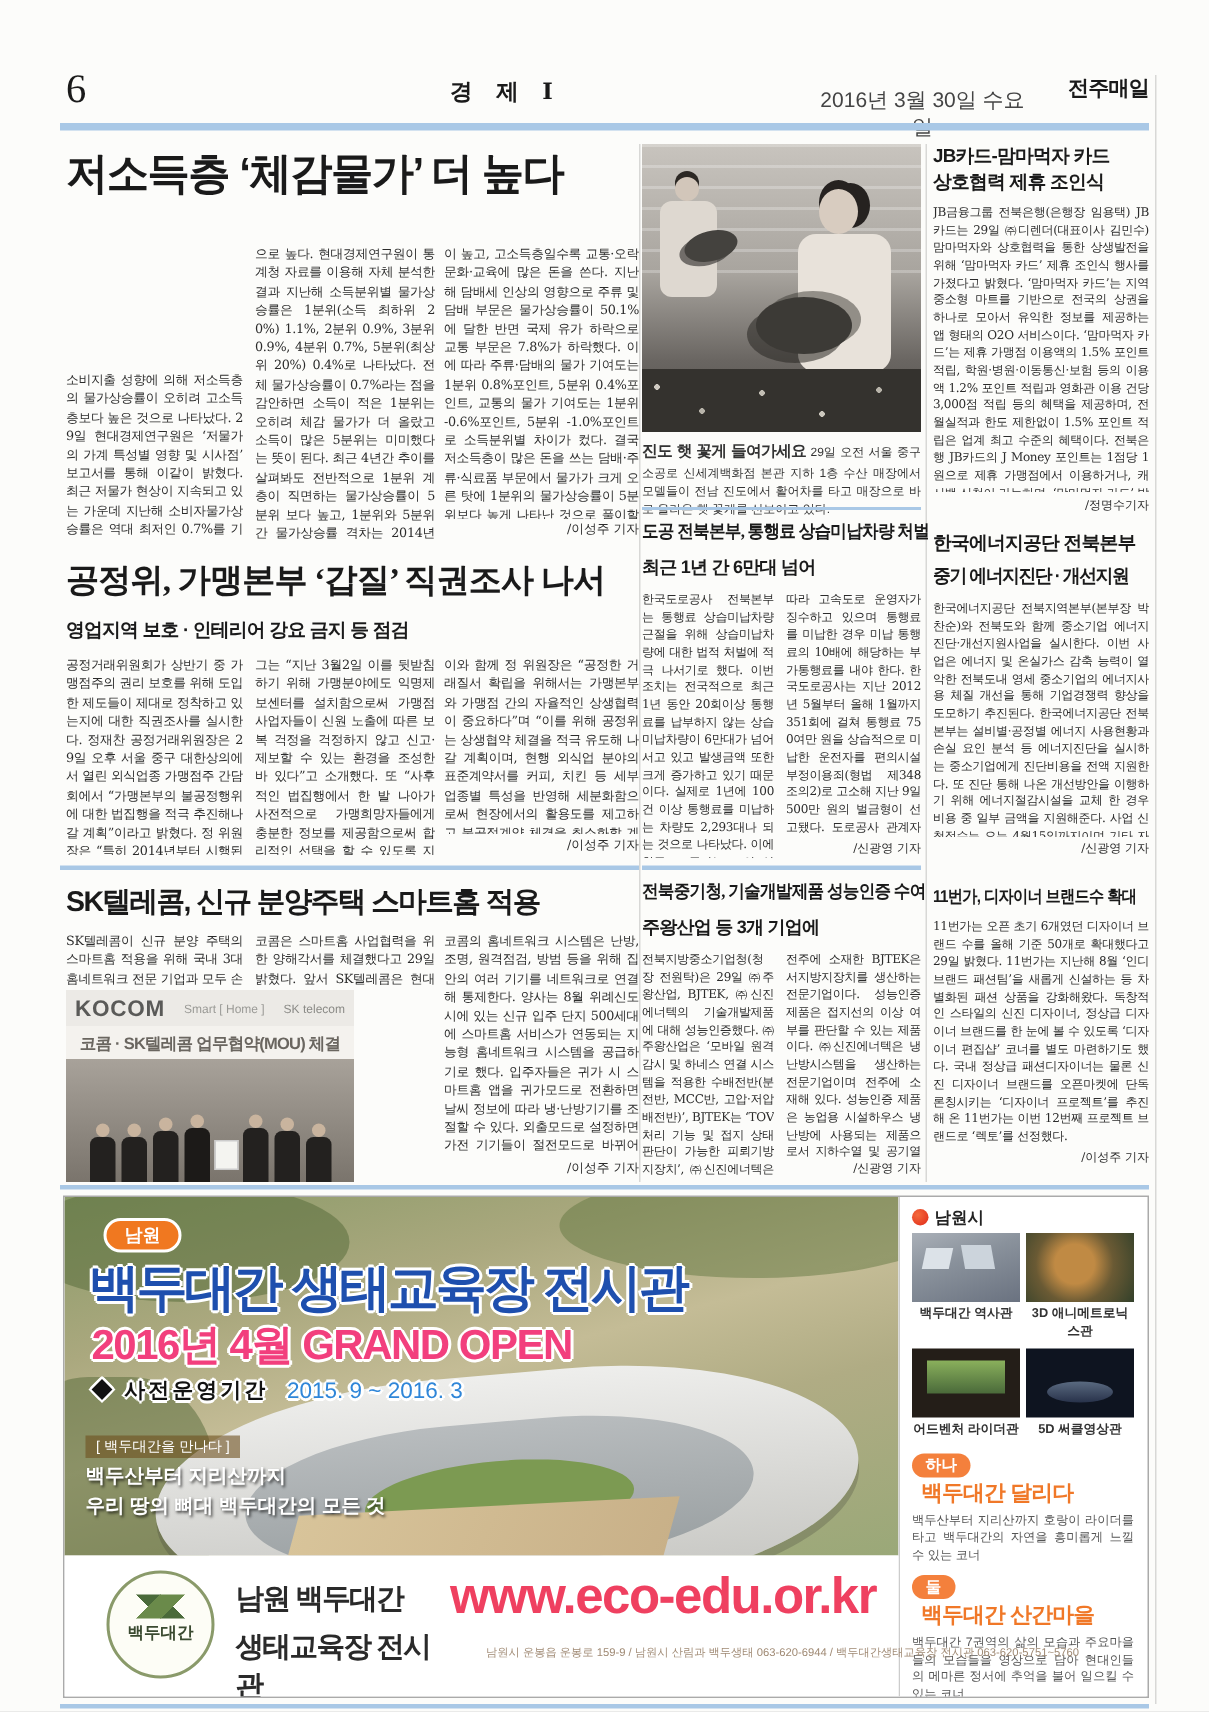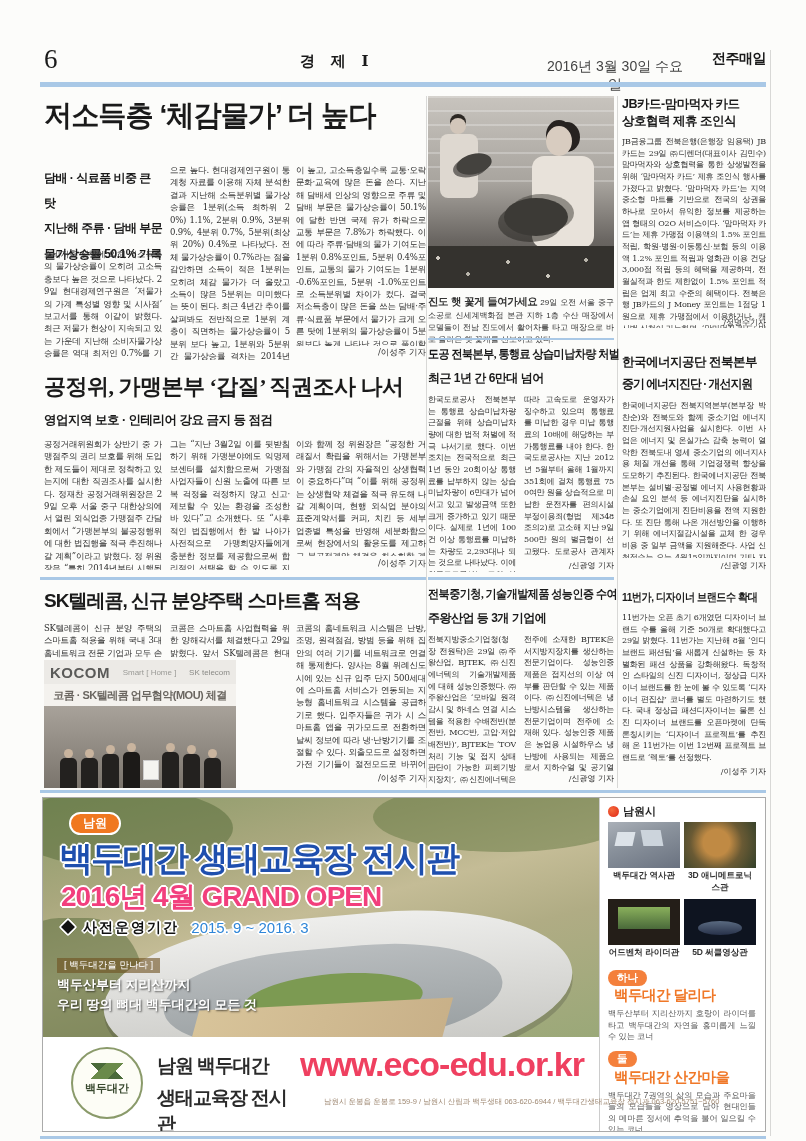--- a/index.html
+++ b/index.html
@@ -33,25 +33,20 @@
   <div class="abs serifhead" style="left:300px;top:52px;width:200px;font-size:15px;letter-spacing:6px;">경 제 Ⅰ</div>
   <div class="abs" style="left:540px;top:58px;width:150px;text-align:center;font-size:14px;color:#444;">2016년 3월 30일 수요일</div>
   <div class="abs sanshead" style="left:696px;top:50px;width:70px;text-align:right;font-size:14px;letter-spacing:-0.5px;">전주매일</div>
   <div class="abs rule-blue" style="left:40px;top:82px;width:726px;height:5px;"></div>
 
   <div class="abs vrule" style="left:426px;top:96px;height:692px;"></div>
   <div class="abs vrule" style="left:617px;top:96px;height:692px;"></div>
   <div class="abs vrule" style="left:770px;top:50px;height:1086px;"></div>
 
   <div class="abs sanshead" style="left:44px;top:96px;width:382px;font-size:29px;font-weight:800;letter-spacing:-1px;white-space:nowrap;transform:scaleX(0.97);transform-origin:left;">저소득층 ‘체감물가’ 더 높다</div>
-  <div class="abs" style="left:44px;top:166px;width:120px;">
-    <div class="sanshead" style="font-size:12px;line-height:2.1;letter-spacing:-0.5px;">담배 · 식료품 비중 큰 탓</div>
-    <div class="sanshead" style="font-size:12px;line-height:2.1;letter-spacing:-0.5px;">지난해 주류 · 담배 부문</div>
-    <div class="sanshead" style="font-size:12px;line-height:2.1;letter-spacing:-0.5px;">물가상승률 50.1% 기록</div>
-  </div>
   <div class="abs bodytxt" style="left:44px;top:248px;width:118px;height:112px;">소비지출 성향에 의해 저소득층의 물가상승률이 오히려 고소득층보다 높은 것으로 나타났다. 29일 현대경제연구원은 ‘저물가의 가계 특성별 영향 및 시사점’ 보고서를 통해 이같이 밝혔다. 최근 저물가 현상이 지속되고 있는 가운데 지난해 소비자물가상승률은 역대 최저인 0.7%를 기록했다. 하지만 소비자들의 가계 특성에 따라 체감 물가상승률에는 큰 차이가 있는 것으로 조사됐다. 보고서에 따르면 소득이 많을수록 저물가의 수혜를 크게 입은 반면 소득이 적으면 물가상승률이 상대적</div>
   <div class="abs bodytxt" style="left:170px;top:164px;width:120px;height:196px;">으로 높다. 현대경제연구원이 통계청 자료를 이용해 자체 분석한 결과 지난해 소득분위별 물가상승률은 1분위(소득 최하위 20%) 1.1%, 2분위 0.9%, 3분위 0.9%, 4분위 0.7%, 5분위(최상위 20%) 0.4%로 나타났다. 전체 물가상승률이 0.7%라는 점을 감안하면 소득이 적은 1분위는 오히려 체감 물가가 더 올랐고 소득이 많은 5분위는 미미했다는 뜻이 된다. 최근 4년간 추이를 살펴봐도 전반적으로 1분위 계층이 직면하는 물가상승률이 5분위 보다 높고, 1분위와 5분위간 물가상승률 격차는 2014년 0.0%포인트에서 2015년 0.7%포인트까지 확대됐다. 이같은 차이는 계층간 소비지출 비중이 다르기 때문이다. 소득이 적은 가구는 담배·주류·식료품, 주거·보건·통신에 대한 지출 비중</div>
   <div class="abs bodytxt" style="left:296px;top:164px;width:130px;height:182px;">이 높고, 고소득층일수록 교통·오락문화·교육에 많은 돈을 쓴다. 지난해 담배세 인상의 영향으로 주류 및 담배 부문은 물가상승률이 50.1%에 달한 반면 국제 유가 하락으로 교통 부문은 7.8%가 하락했다. 이에 따라 주류·담배의 물가 기여도는 1분위 0.8%포인트, 5분위 0.4%포인트, 교통의 물가 기여도는 1분위 -0.6%포인트, 5분위 -1.0%포인트로 소득분위별 차이가 컸다. 결국 저소득층이 많은 돈을 쓰는 담배·주류·식료품 부문에서 물가가 크게 오른 탓에 1분위의 물가상승률이 5분위보다 높게 나타난 것으로 풀이할 수 있다. 이밖에 가구원수가 많은 가구보다 1인가구, 가구주연령이 낮은 가구보다 고령가구가 상대적으로 물가상승률이 높은 것으로 분석됐다.</div>
   <div class="abs byline" style="left:296px;top:347px;width:130px;">/이성주 기자</div>
 
   <div class="abs serifhead" style="left:44px;top:372px;width:382px;font-size:22px;letter-spacing:-0.5px;">공정위, 가맹본부 ‘갑질’ 직권조사 나서</div>
   <div class="abs sanshead" style="left:44px;top:412px;width:300px;font-size:12.5px;letter-spacing:-0.5px;">영업지역 보호 · 인테리어 강요 금지 등 점검</div>
   <div class="abs bodytxt" style="left:44px;top:438px;width:118px;height:132px;">공정거래위원회가 상반기 중 가맹점주의 권리 보호를 위해 도입한 제도들이 제대로 정착하고 있는지에 대한 직권조사를 실시한다. 정재찬 공정거래위원장은 29일 오후 서울 중구 대한상의에서 열린 외식업종 가맹점주 간담회에서 “가맹본부의 불공정행위에 대한 법집행을 적극 추진해나갈 계획”이라고 밝혔다. 정 위원장은 “특히 2014년부터 시행된 영업지역 보호, 인테리어 강요 금지 및 비용분담 의무화 등의 주요 제도가 시장에서 제대로 준수되고 있는지를 본격 점검할 계획”이라고 말했다.</div>
   <div class="abs bodytxt" style="left:170px;top:438px;width:120px;height:132px;">그는 “지난 3월2일 이를 뒷받침하기 위해 가맹분야에도 익명제보센터를 설치함으로써 가맹점사업자들이 신원 노출에 따른 보복 걱정을 걱정하지 않고 신고·제보할 수 있는 환경을 조성한 바 있다”고 소개했다. 또 “사후적인 법집행에서 한 발 나아가 사전적으로 가맹희망자들에게 충분한 정보를 제공함으로써 합리적인 선택을 할 수 있도록 지원하기 위한 ‘가맹희망+ 시스템’을 구축할 계획”이라고 언급했다.</div>
   <div class="abs bodytxt" style="left:296px;top:438px;width:130px;height:118px;">이와 함께 정 위원장은 “공정한 거래질서 확립을 위해서는 가맹본부와 가맹점 간의 자율적인 상생협력이 중요하다”며 “이를 위해 공정위는 상생협약 체결을 적극 유도해 나갈 계획이며, 현행 외식업 분야의 표준계약서를 커피, 치킨 등 세부 업종별 특성을 반영해 세분화함으로써 현장에서의 활용도를 제고하고 불공정계약 체결을 최소화할 계획”이라고 밝혔다.</div>
@@ -111,21 +106,21 @@
   <div class="abs rule-blue" style="left:428px;top:577px;width:186px;height:3px;"></div>
   <div class="abs serifhead" style="left:428px;top:586px;width:186px;font-size:12px;transform:scaleX(0.92);transform-origin:left;letter-spacing:-0.5px;">전북중기청, 기술개발제품 성능인증 수여</div>
   <div class="abs sanshead" style="left:428px;top:610px;width:186px;font-size:12px;letter-spacing:-0.5px;">주왕산업 등 3개 기업에</div>
   <div class="abs bodytxt small8" style="left:428px;top:634px;width:88px;height:154px;">전북지방중소기업청(청장 전원탁)은 29일 ㈜주왕산업, BJTEK, ㈜신진에너텍의 기술개발제품에 대해 성능인증했다. ㈜주왕산업은 ‘모바일 원격 감시 및 하네스 연결 시스템을 적용한 수배전반(분전반, MCC반, 고압·저압배전반)’, BJTEK는 ‘TOV 처리 기능 및 접지 상태 판단이 가능한 피뢰기방지장치’, ㈜신진에너텍은 ‘농업용 복합열원 히트펌프 냉난방 시스템’ 등이 성능인증서를 획득했다. 남원에 소재한 ㈜주왕산업은 배전반을 제작하는 전문기업이다. 성능인증 제품은 수배전반의 온도, 누설전류 및 시리즈 제어의 이상여부를 관리자가 모바일 앱을 이용해 원격감시 할 수 있다.</div>
   <div class="abs bodytxt small8" style="left:524px;top:634px;width:90px;height:138px;">전주에 소재한 BJTEK은 서지방지장치를 생산하는 전문기업이다. 성능인증 제품은 접지선의 이상 여부를 판단할 수 있는 제품이다. ㈜신진에너텍은 냉난방시스템을 생산하는 전문기업이며 전주에 소재해 있다. 성능인증 제품은 농업용 시설하우스 냉난방에 사용되는 제품으로서 지하수열 및 공기열을 동시에 열원으로 사용해 에너지를 절감할 수 있는 제품이다. 전북지방중소기업청 청장은 “중소기업들이 제품의 경쟁력을 갖추기 위해 기술개발에 힘쓰고 성능인증 획득에 도전했으며 지역에서 생산된 기술개발 제품들이 글로벌 경쟁력을 갖게 되도록 모든 지원을 아끼지 않겠다”고 전했다.</div>
   <div class="abs byline" style="left:524px;top:773px;width:90px;font-size:8px;">/신광영 기자</div>
 
   <div class="abs sanshead" style="left:622px;top:96px;width:144px;font-size:12.5px;letter-spacing:-0.5px;white-space:nowrap;">JB카드-맘마먹자 카드</div>
   <div class="abs sanshead" style="left:622px;top:113px;width:144px;font-size:12.5px;letter-spacing:-0.5px;">상호협력 제휴 조인식</div>
   <div class="abs bodytxt small8" style="left:622px;top:136px;width:144px;height:192px;">JB금융그룹 전북은행(은행장 임용택) JB카드는 29일 ㈜디렌더(대표이사 김민수) 맘마먹자와 상호협력을 통한 상생발전을 위해 ‘맘마먹자 카드’ 제휴 조인식 행사를 가졌다고 밝혔다. ‘맘마먹자 카드’는 지역 중소형 마트를 기반으로 전국의 상권을 하나로 모아서 유익한 정보를 제공하는 앱 형태의 O2O 서비스이다. ‘맘마먹자 카드’는 제휴 가맹점 이용액의 1.5% 포인트 적립, 학원·병원·이동통신·보험 등의 이용액 1.2% 포인트 적립과 영화관 이용 건당 3,000점 적립 등의 혜택을 제공하며, 전월실적과 한도 제한없이 1.5% 포인트 적립은 업계 최고 수준의 혜택이다. 전북은행 JB카드의 J Money 포인트는 1점당 1원으로 제휴 가맹점에서 이용하거나, 캐시백 신청이 가능하며, ‘맘마먹자 카드’ 발급 고객에게 최초 1회에 한해서 10,000점의 포인트를 제공할 예정이다.</div>
-  <div class="abs byline" style="left:622px;top:317px;width:144px;font-size:8px;">/정명수기자</div>
+  <div class="abs byline" style="left:622px;top:331px;width:144px;font-size:8px;">/정명수기자</div>
 
   <div class="abs sanshead" style="left:622px;top:354px;width:144px;font-size:12.5px;letter-spacing:-0.5px;">한국에너지공단 전북본부</div>
   <div class="abs sanshead" style="left:622px;top:376px;width:150px;font-size:12.5px;letter-spacing:-1px;white-space:nowrap;transform:scaleX(0.95);transform-origin:left;">중기 에너지진단 · 개선지원</div>
   <div class="abs bodytxt small8" style="left:622px;top:400px;width:144px;height:158px;">한국에너지공단 전북지역본부(본부장 박찬순)와 전북도와 함께 중소기업 에너지진단·개선지원사업을 실시한다. 이번 사업은 에너지 및 온실가스 감축 능력이 열악한 전북도내 영세 중소기업의 에너지사용 체질 개선을 통해 기업경쟁력 향상을 도모하기 추진된다. 한국에너지공단 전북본부는 설비별·공정별 에너지 사용현황과 손실 요인 분석 등 에너지진단을 실시하는 중소기업에게 진단비용을 전액 지원한다. 또 진단 통해 나온 개선방안을 이행하기 위해 에너지절감시설을 교체 한 경우 비용 중 일부 금액을 지원해준다. 사업 신청접수는 오는 4월15일까지이며 기타 자세한 사항은 한국에너지공단 전북지역본부 (063-212-7062)로 문의하면 된다.</div>
   <div class="abs byline" style="left:622px;top:560px;width:144px;font-size:8px;">/신광영 기자</div>
 
   <div class="abs sanshead" style="left:622px;top:590px;width:150px;font-size:11.5px;letter-spacing:-0.5px;white-space:nowrap;transform:scaleX(0.88);transform-origin:left;">11번가, 디자이너 브랜드수 확대</div>
   <div class="abs bodytxt small8" style="left:622px;top:612px;width:144px;height:152px;">11번가는 오픈 초기 6개였던 디자이너 브랜드 수를 올해 기준 50개로 확대했다고 29일 밝혔다. 11번가는 지난해 8월 ‘인디브랜드 패션팀’을 새롭게 신설하는 등 차별화된 패션 상품을 강화해왔다. 독창적인 스타일의 신진 디자이너, 정상급 디자이너 브랜드를 한 눈에 볼 수 있도록 ‘디자이너 편집샵’ 코너를 별도 마련하기도 했다. 국내 정상급 패션디자이너는 물론 신진 디자이너 브랜드를 오픈마켓에 단독 론칭시키는 ‘디자이너 프로젝트’를 추진해 온 11번가는 이번 12번째 프로젝트 브랜드로 ‘렉토’를 선정했다.</div>
   <div class="abs byline" style="left:622px;top:766px;width:144px;font-size:8px;">/이성주 기자</div>
 

